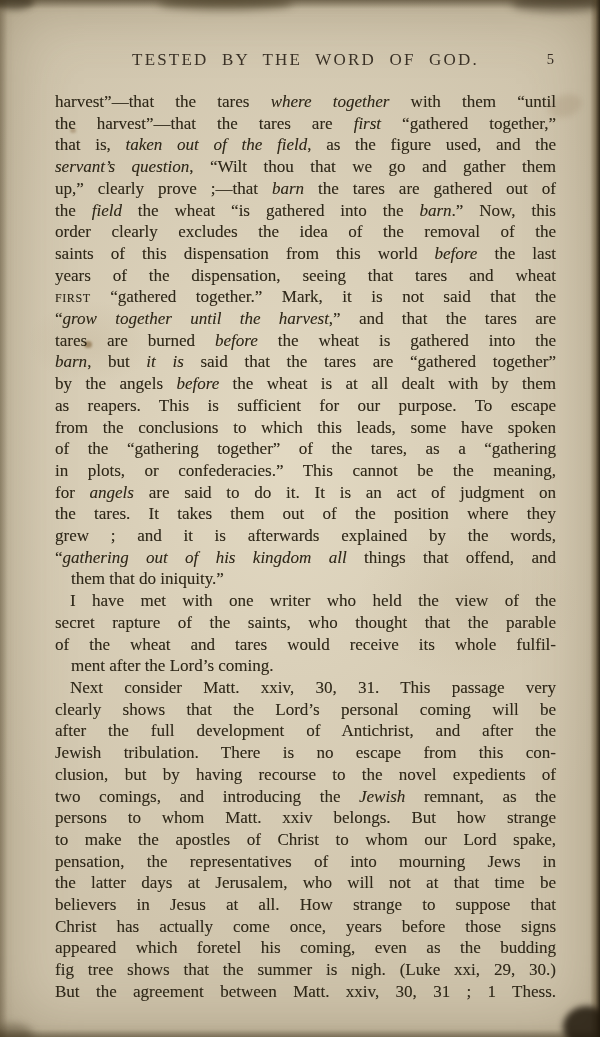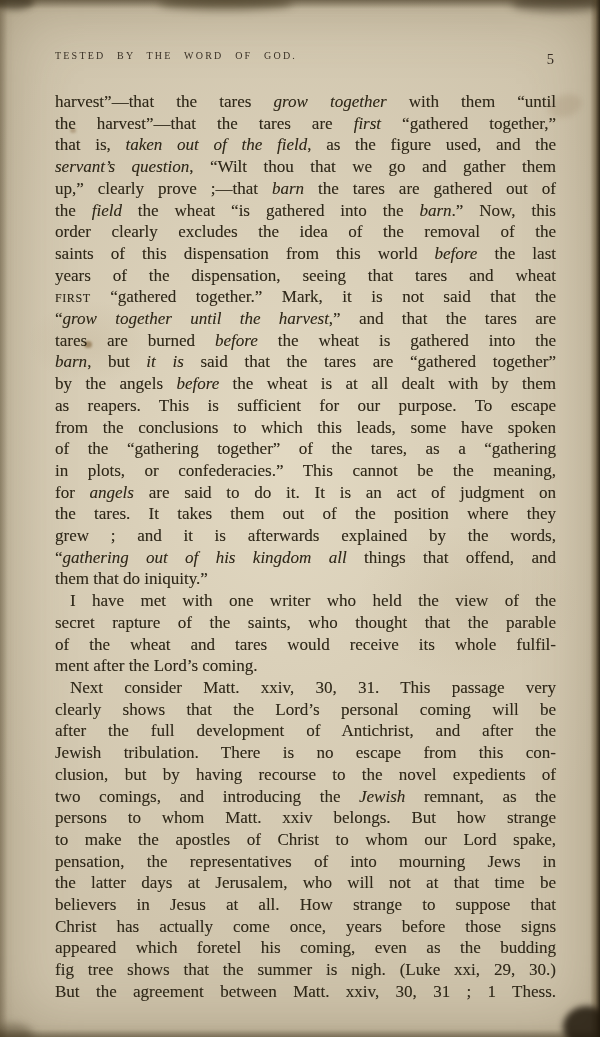--- a/index.html
+++ b/index.html
@@ -39,27 +39,27 @@
   .stain-a { position:absolute; top:341px; left:84px; width:8px; height:7px; border-radius:50%;
     background:rgba(120,90,48,0.55); filter:blur(1px); }
   .stain-b { position:absolute; top:128px; left:70px; width:6px; height:5px; border-radius:50%;
     background:rgba(120,90,48,0.35); filter:blur(1px); }
   .stain-c { position:absolute; top:95px; right:18px; width:34px; height:22px; border-radius:50%;
     background:rgba(110,88,52,0.14); filter:blur(3px); transform:rotate(-18deg); }
 
   .content { position:absolute; left:55px; top:50px; width:501px; }
 
   .header { position:relative; height:20px; margin-bottom:21px; }
-  .header-title { display:block; font-size:10px; letter-spacing:2.2px;
+  .header-title { display:block; text-align:center; font-size:17px; letter-spacing:2.2px;
     word-spacing:7px; color:#3a3126; }
   .page-number { position:absolute; right:2px; top:1px; font-size:14.5px; color:#352c22; }
 
   .line { text-align:justify; text-align-last:justify; line-height:21.7px; font-size:17px;
     color:#2f2819; text-shadow:0.2px 0.2px 0 rgba(43,36,24,0.30); }
-  .line.last-left { text-align-last:left; }
+  .line.last-left { text-align-last:left;margin-left:16px; }
   .para.indent .line:first-child { text-indent:15px; }
   .i  { font-style:italic; }
   .sc { font-variant:all-small-caps; letter-spacing:0.6px; }
 </style>
 </head>
 <body>
 
 <div class="page">
 
   <div class="edge-top"></div>
@@ -75,21 +75,21 @@
   <div class="stain-b"></div>
   <div class="stain-c"></div>
 
   <div class="content">
     <div class="header">
       <span class="header-title">TESTED BY THE WORD OF GOD.</span>
       <span class="page-number">5</span>
     </div>
     <div class="body-text">
         <div class="para">
-          <div class="line">harvest”—that the tares <span class="i">grow together</span> with them “until</div>
+          <div class="line">harvest”—that the tares <span class="i">where together</span> with them “until</div>
           <div class="line">the harvest”—that the tares are <span class="i">first</span> “gathered together,”</div>
           <div class="line">that is, <span class="i">taken out of the field</span>, as the figure used, and the</div>
           <div class="line"><span class="i">servant’s question</span>, “Wilt thou that we go and gather them</div>
           <div class="line">up,” clearly prove ;—that <span class="i">barn</span> the tares are gathered out of</div>
           <div class="line">the <span class="i">field</span> the wheat “is gathered into the <span class="i">barn</span>.”  Now, this</div>
           <div class="line">order clearly excludes the idea of the removal of the</div>
           <div class="line">saints of this dispensation from this world <span class="i">before</span> the last</div>
           <div class="line">years of the dispensation, seeing that tares and wheat</div>
           <div class="line"><span class="sc">first</span> “gathered together.”  Mark, it is not said that the</div>
           <div class="line">“<span class="i">grow together until the harvest</span>,” and that the tares are</div>

